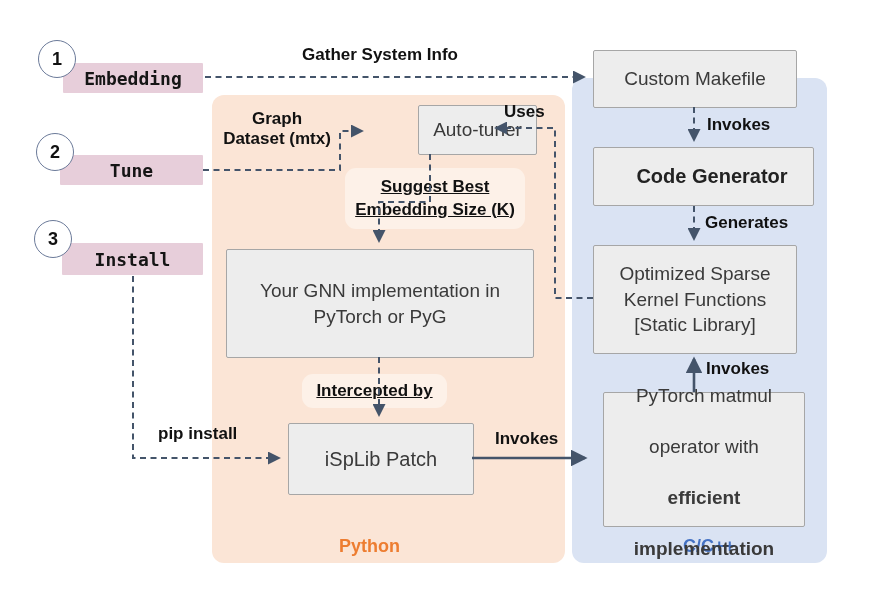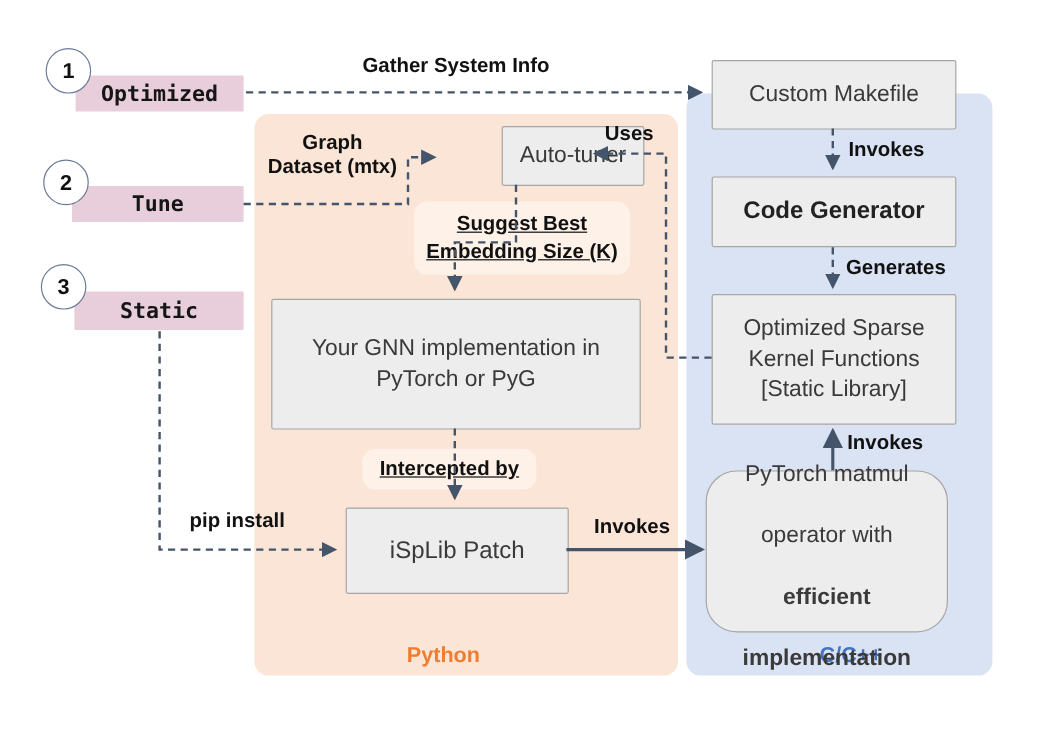--- a/index.html
+++ b/index.html
@@ -17,21 +17,21 @@
   .panel.blue{left:572px;top:78px;width:255px;height:485px;background:var(--blue-panel);}
   .panel-label{position:absolute;font-weight:bold;font-size:18px;text-align:center;}
   .panel-label.python{left:212px;top:536px;width:315px;color:var(--python-label);}
   .panel-label.c{left:572px;top:536px;width:274px;color:var(--c-label);}
 
   .gray-box{
     position:absolute;background:var(--gray-box-fill);border:1px solid var(--gray-box-border);
     display:flex;align-items:center;justify-content:center;text-align:center;
     font-size:19px;color:#3a3a3a;line-height:1.35;border-radius:2px;white-space:pre-line;
   }
-  .gray-box.bold{font-weight:bold;color:#222;}
+  .gray-box.bold{font-weight:bold;color:#222;padding-left:17px;}
   .soft-box{
     position:absolute;background:var(--soft-box-fill);border-radius:11px;
     display:flex;align-items:center;justify-content:center;text-align:center;
     font-weight:bold;font-size:17px;color:#111;line-height:1.3;white-space:pre-line;text-decoration:underline;
   }
   .edge-label{position:absolute;font-weight:bold;font-size:17px;color:#111;white-space:pre-line;}
   .edge-label.center{text-align:center;}
 
   .step-circle{
     position:absolute;width:38px;height:38px;border-radius:50%;background:#fff;
@@ -55,51 +55,51 @@
 
   <div class="panel orange"></div>
   <div class="panel blue"></div>
   <div class="panel-label python">Python</div>
   <div class="panel-label c">C/C++</div>
 
   <div class="step-circle" style="left:38px;top:40px;">
     <span>1</span>
   </div>
   <div class="step-pill" style="left:63px;top:63px;width:140px;height:30px;">
-    <span>Optimized</span>
+    <span>Embedding</span>
   </div>
 
   <div class="step-circle" style="left:36px;top:133px;">
     <span>2</span>
   </div>
   <div class="step-pill" style="left:60px;top:155px;width:143px;height:30px;">
     <span>Tune</span>
   </div>
 
   <div class="step-circle" style="left:34px;top:220px;">
     <span>3</span>
   </div>
   <div class="step-pill" style="left:62px;top:243px;width:141px;height:32px;">
-    <span>Static</span>
+    <span>Install</span>
   </div>
 
   <div class="soft-box" style="left:345px;top:168px;width:180px;height:61px;">Suggest Best
 Embedding Size (K)</div>
   <div class="soft-box" style="left:302px;top:374px;width:145px;height:34px;">Intercepted by</div>
 
   <div class="gray-box" style="left:593px;top:50px;width:202px;height:56px;">Custom Makefile</div>
   <div class="gray-box" style="left:370px;top:105px;width:117px;height:48px;margin-left:48px;">Auto-tuner</div>
   <div class="gray-box" style="left:226px;top:249px;width:306px;height:107px;">Your GNN implementation in
 PyTorch or PyG</div>
   <div class="gray-box" style="left:288px;top:423px;width:184px;height:70px;font-size:20px;">iSpLib Patch</div>
   <div class="gray-box bold" style="left:593px;top:147px;width:202px;height:57px;font-size:20px;">Code Generator</div>
   <div class="gray-box" style="left:593px;top:245px;width:202px;height:107px;">Optimized Sparse
 Kernel Functions
 [Static Library]</div>
-  <div class="gray-box" style="left:588px;top:392px;width:200px;height:133px;border-radius:26px;">
+  <div class="gray-box" style="left:603px;top:392px;width:200px;height:133px;">
     <div>
       <span>PyTorch matmul</span><br>
       <span>operator with</span><br>
       <b>efficient</b><br>
       <b>implementation</b>
     </div>
   </div>
 
   <div class="edge-label center" style="left:290px;top:45px;width:180px;">Gather System Info</div>
   <div class="edge-label center" style="left:214px;top:109px;width:126px;">Graph

